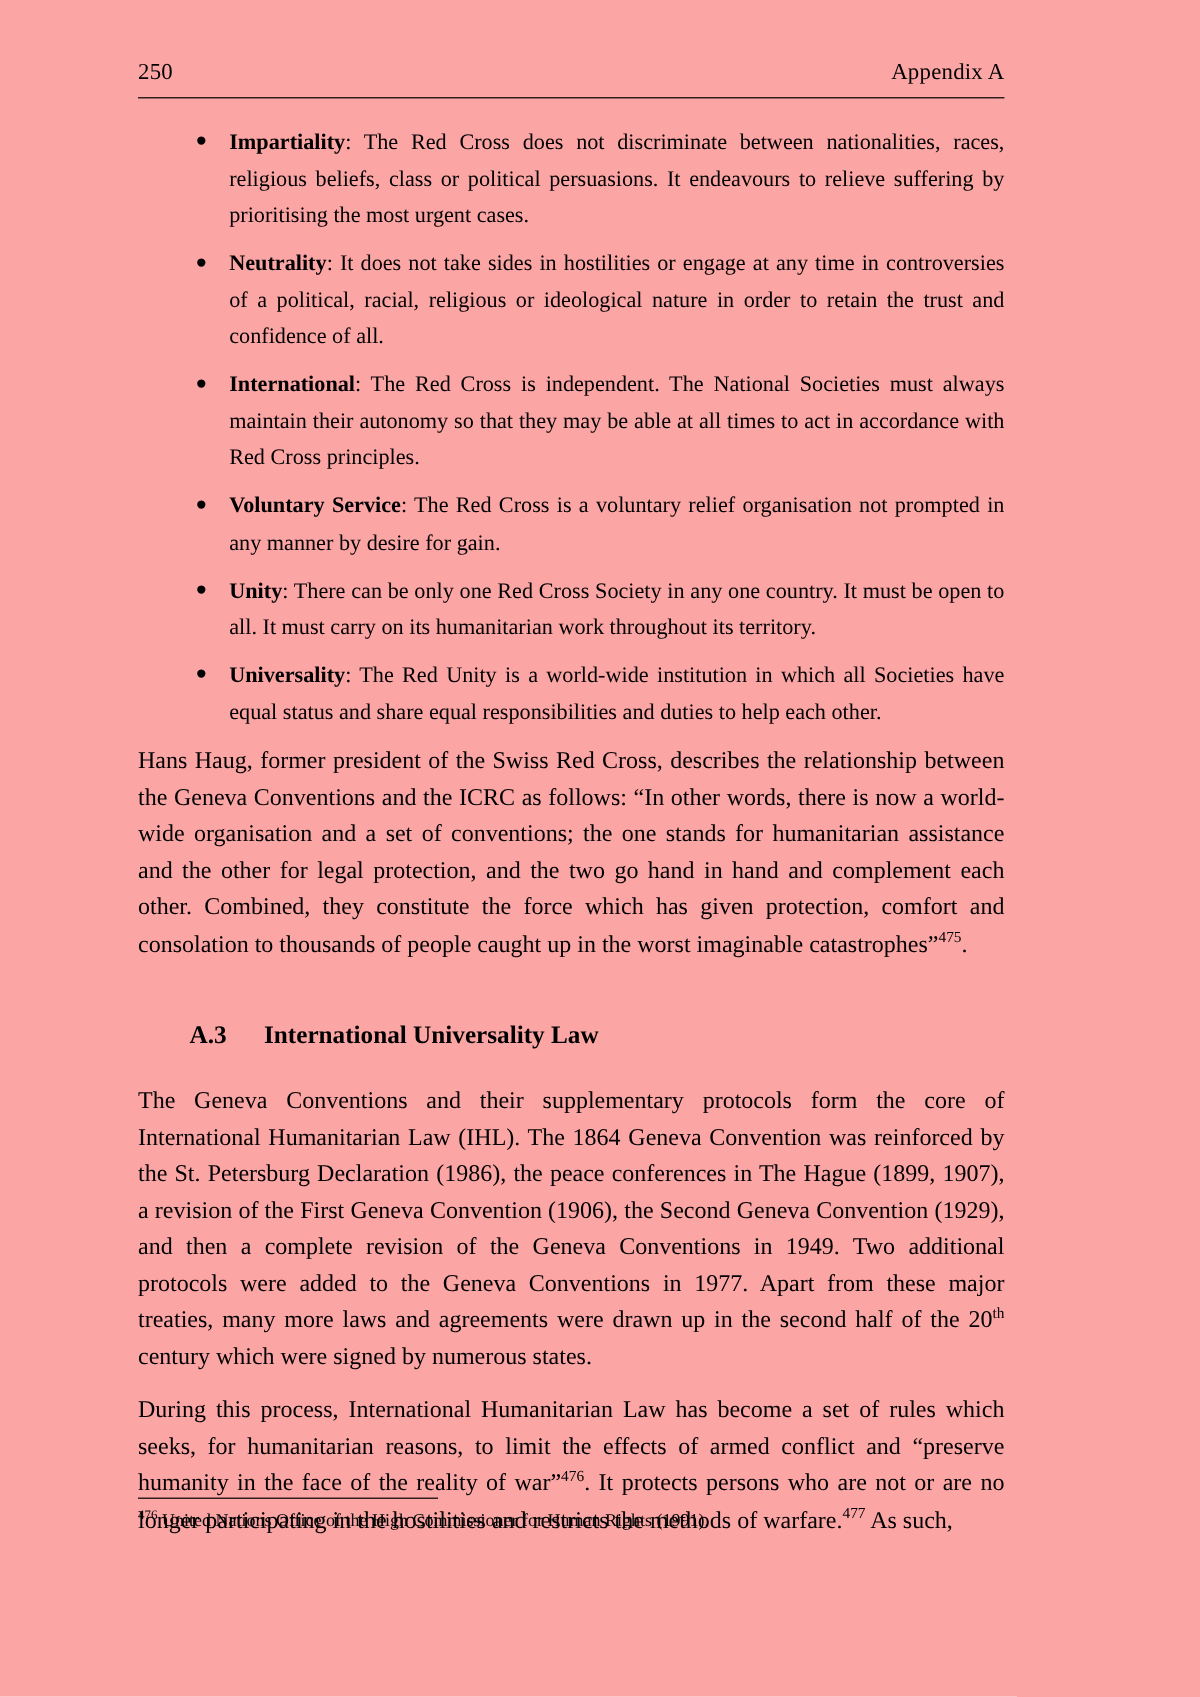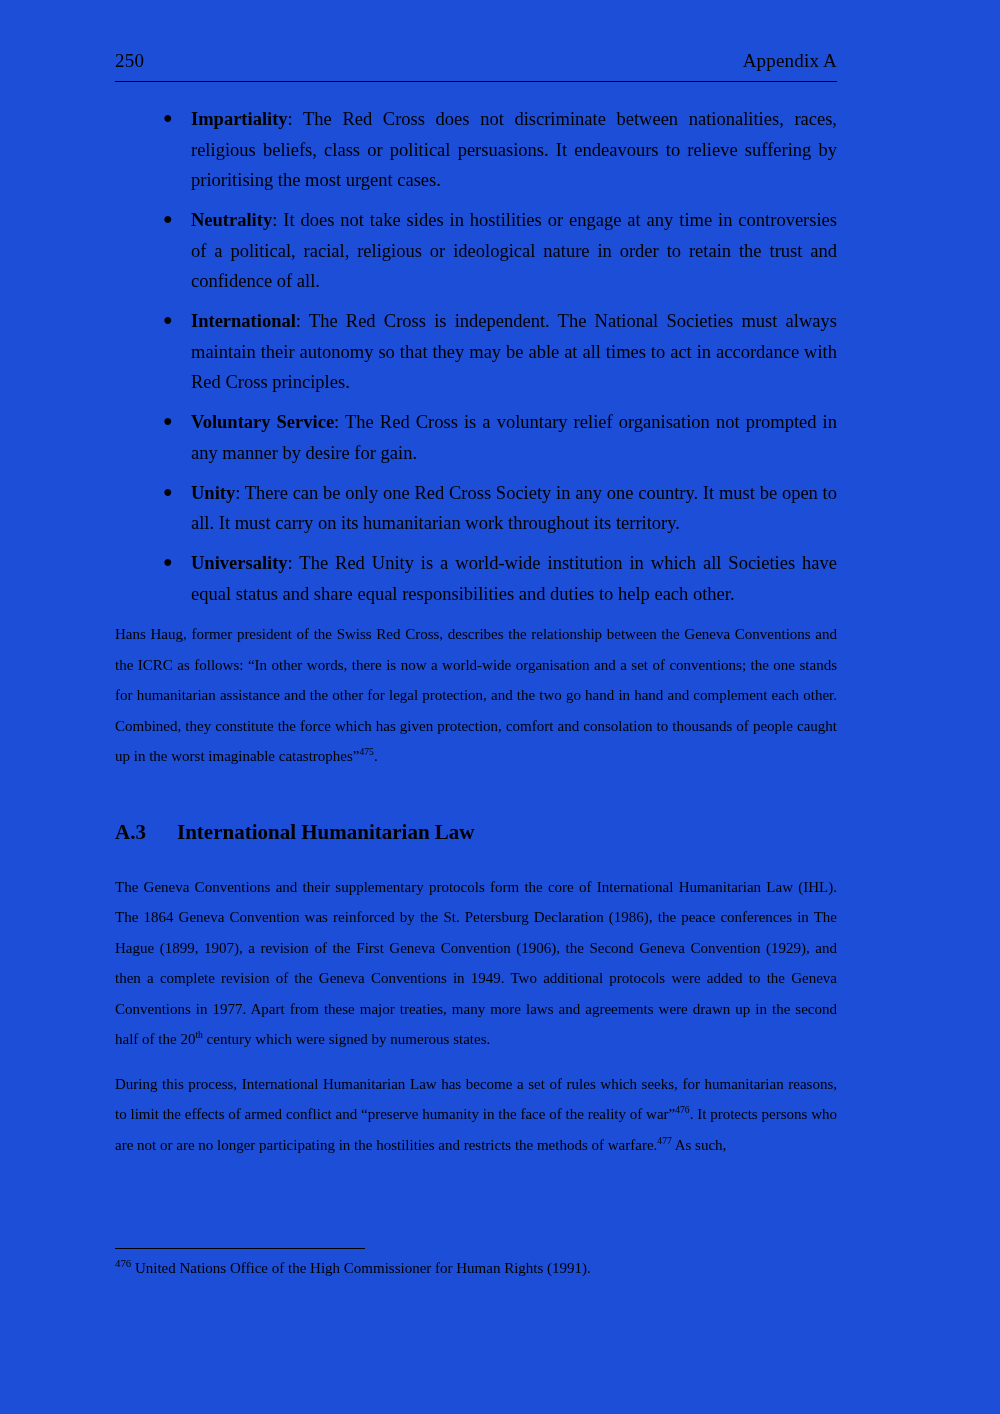--- a/index.html
+++ b/index.html
@@ -12,21 +12,21 @@
     height: 1414px;
     font-family: "Liberation Serif", serif;
     color: #000000;
     position: relative;
   }
   .page {
     position: absolute;
     left: 0; top: 0;
     width: 1000px;
     height: 1414px;
-    background: #1d4ed8;
+    background: #fca5a5;
   }
   .content {
     position: absolute;
     left: 115px;
     top: 50px;
     width: 722px;
   }
   
   .running-head {
     display: flex;
@@ -57,37 +57,38 @@
   ul.principles li .bullet {
     position: absolute;
     left: 0;
     top: -1px;
     font-size: 16px;
     line-height: 30.5px;
   }
   ul.principles li b { font-weight: bold; }
 
   p.body {
-    font-size: 15px;
+    font-size: 20px;
     line-height: 30.5px;
     text-align: justify;
     margin: 0 0 14px 0;
     text-indent: 0;
   }
   p.tight { margin-top: 10px; }
 
   h2.section {
     font-size: 21px;
     font-weight: bold;
     margin: 46px 0 26px 0;
     line-height: 28px;
   }
   h2.section .num {
     display: inline-block;
     width: 62px;
+    margin-left: 43px;
   }
 
   sup {
     font-size: 0.64em;
     vertical-align: super;
     line-height: 0;
   }
 
   
   .footnotes {
@@ -145,21 +146,21 @@
         <b>Unity</b><span>: There can be only one Red Cross Society in any one country. It must be open to all. It must carry on its humanitarian work throughout its territory.</span>
       </li>
       <li>
         <span class="bullet">●</span>
         <b>Universality</b><span>: The Red Unity is a world-wide institution in which all Societies have equal status and share equal responsibilities and duties to help each other.</span>
       </li>
     </ul>
 
     <p class="body tight"><span>Hans Haug, former president of the Swiss Red Cross, describes the relationship between the Geneva Conventions and the ICRC as follows: “In other words, there is now a world-wide organisation and a set of conventions; the one stands for humanitarian assistance and the other for legal protection, and the two go hand in hand and complement each other. Combined, they constitute the force which has given protection, comfort and consolation to thousands of people caught up in the worst imaginable catastrophes”</span><sup>475</sup><span>.</span></p>
 
-    <h2 class="section"><span class="num">A.3</span><span>International Humanitarian Law</span></h2>
+    <h2 class="section"><span class="num">A.3</span><span>International Universality Law</span></h2>
 
     <p class="body"><span>The Geneva Conventions and their supplementary protocols form the core of International Humanitarian Law (IHL). The 1864 Geneva Convention was reinforced by the St. Petersburg Declaration (1986), the peace conferences in The Hague (1899, 1907), a revision of the First Geneva Convention (1906), the Second Geneva Convention (1929), and then a complete revision of the Geneva Conventions in 1949. Two additional protocols were added to the Geneva Conventions in 1977. Apart from these major treaties, many more laws and agreements were drawn up in the second half of the 20</span><sup>th</sup><span> century which were signed by numerous states.</span></p>
 
     <p class="body"><span>During this process, International Humanitarian Law has become a set of rules which seeks, for humanitarian reasons, to limit the effects of armed conflict and “preserve humanity in the face of the reality of war”</span><sup>476</sup><span>. It protects persons who are not or are no longer participating in the hostilities and restricts the methods of warfare.</span><sup>477</sup><span> As such,</span></p>
 
   </div>
 
   <div class="footnotes">
     <div class="footnote-rule"></div>
     <p class="fn"><sup>476</sup> <span>United Nations Office of the High Commissioner for Human Rights (1991).</span></p>

